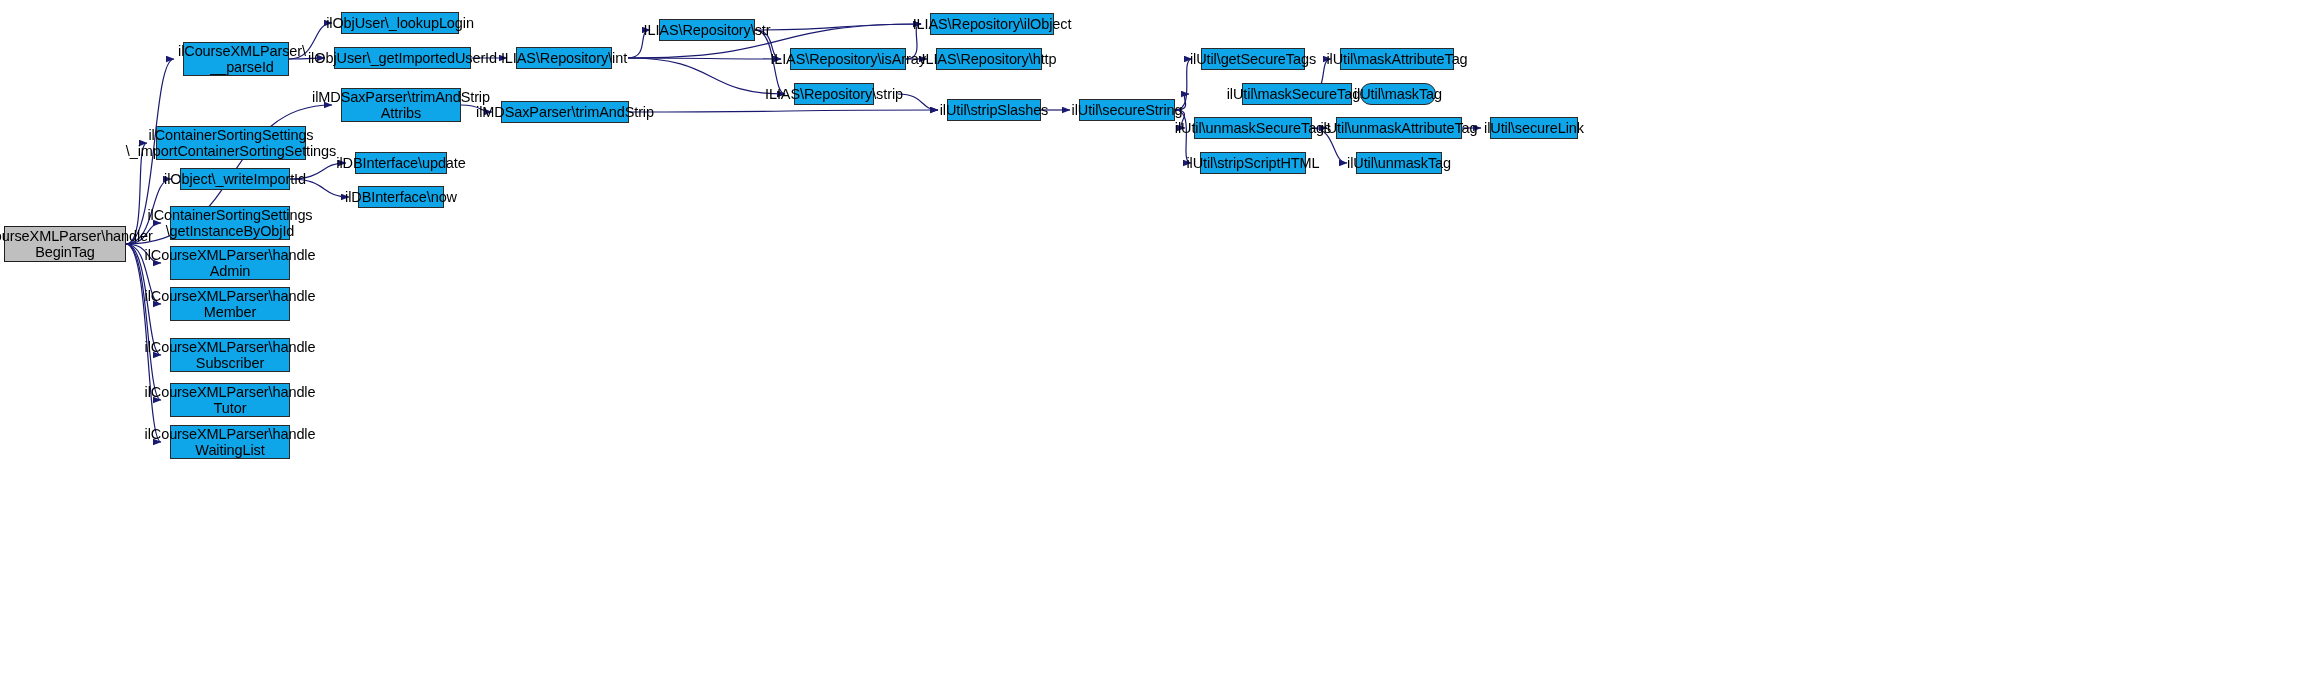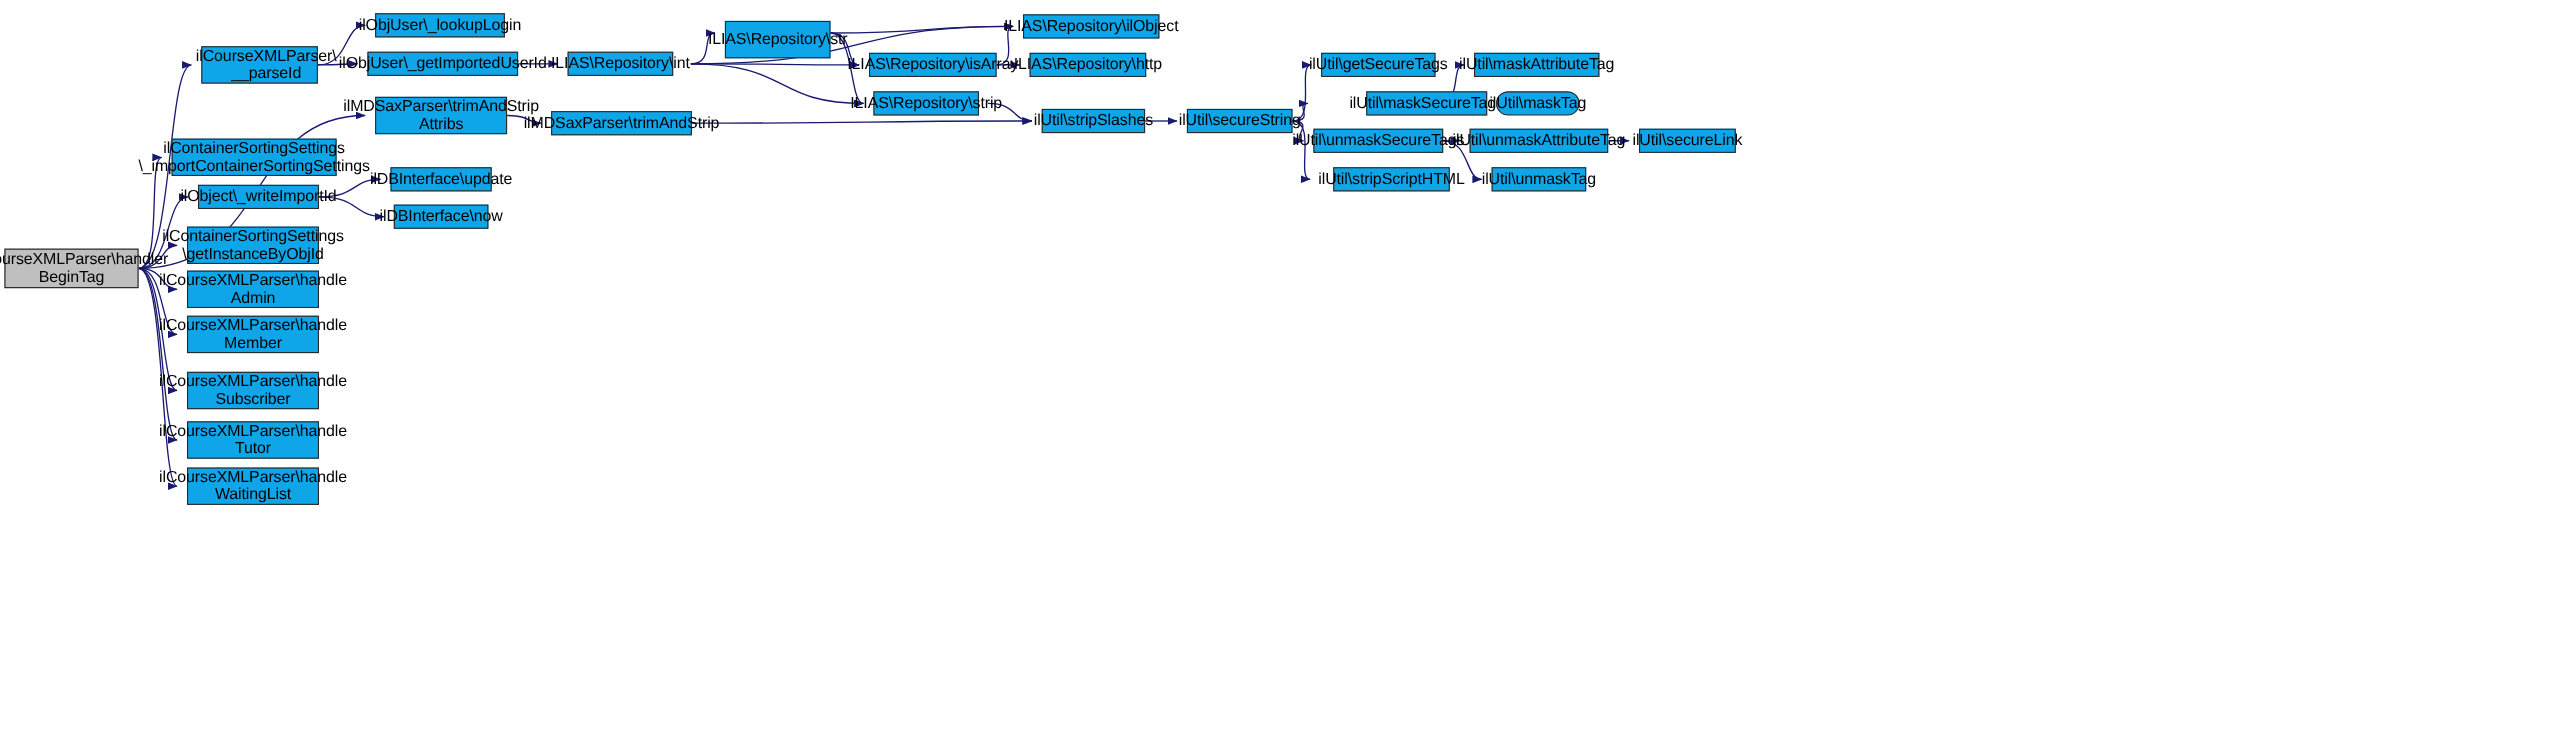--- a/index.html
+++ b/index.html
@@ -115,30 +115,30 @@
       <div class="node" style="left: 170px; top: 425px; width: 120px; height: 34px;">ilCourseXMLParser\handle
 WaitingList</div>
       <div class="node" style="left: 341px; top: 12px; width: 118px; height: 22px;">ilObjUser\_lookupLogin</div>
       <div class="node" style="left: 334px; top: 47px; width: 137px; height: 22px; text-align: center;">ilObjUser\_getImportedUserId</div>
       <div class="node" style="left: 341px; top: 88px; width: 120px; height: 34px;">ilMDSaxParser\trimAndStrip
 Attribs</div>
       <div class="node" style="left: 355px; top: 152px; width: 92px; height: 22px;">ilDBInterface\update</div>
       <div class="node" style="left: 358px; top: 186px; width: 86px; height: 22px;">ilDBInterface\now</div>
       <div class="node" style="left: 516px; top: 47px; width: 96px; height: 22px;">ILIAS\Repository\int</div>
       <div class="node" style="left: 501px; top: 101px; width: 128px; height: 22px;">ilMDSaxParser\trimAndStrip</div>
-      <div class="node" style="left: 659px; top: 19px; width: 96px; height: 34px;">ILIAS\Repository\str</div>
+      <div class="node" style="left: 659px; top: 19px; width: 96px; height: 22px;">ILIAS\Repository\str</div>
       <div class="node" style="left: 790px; top: 48px; width: 116px; height: 22px;">ILIAS\Repository\isArray</div>
-      <div class="node" style="left: 794px; top: 83px; width: 96px; height: 22px;">ILIAS\Repository\strip</div>
+      <div class="node" style="left: 794px; top: 83px; width: 80px; height: 22px;">ILIAS\Repository\strip</div>
       <div class="node" style="left: 930px; top: 13px; width: 124px; height: 22px;">ILIAS\Repository\ilObject</div>
       <div class="node" style="left: 936px; top: 48px; width: 106px; height: 22px;">ILIAS\Repository\http</div>
       <div class="node" style="left: 947px; top: 99px; width: 94px; height: 22px;">ilUtil\stripSlashes</div>
       <div class="node" style="left: 1079px; top: 99px; width: 96px; height: 22px;">ilUtil\secureString</div>
       <div class="node" style="left: 1201px; top: 48px; width: 104px; height: 22px;">ilUtil\getSecureTags</div>
       <div class="node" style="left: 1198px; top: 83px; width: 110px; height: 22px; margin-left: 44px;">ilUtil\maskSecureTags</div>
       <div class="node" style="left: 1194px; top: 117px; width: 118px; height: 22px;">ilUtil\unmaskSecureTags</div>
-      <div class="node" style="left: 1200px; top: 152px; width: 106px; height: 22px; margin-left: 12px;">ilUtil\stripScriptHTML</div>
+      <div class="node" style="left: 1200px; top: 152px; width: 106px; height: 22px;">ilUtil\stripScriptHTML</div>
       <div class="node" style="left: 1340px; top: 48px; width: 114px; height: 22px;">ilUtil\maskAttributeTag</div>
       <div class="node" style="left: 1360px; top: 83px; width: 76px; height: 22px; border-radius: 11px;">ilUtil\maskTag</div>
       <div class="node" style="left: 1336px; top: 117px; width: 126px; height: 22px;">ilUtil\unmaskAttributeTag</div>
       <div class="node" style="left: 1356px; top: 152px; width: 86px; height: 22px;">ilUtil\unmaskTag</div>
       <div class="node" style="left: 1490px; top: 117px; width: 88px; height: 22px;">ilUtil\secureLink</div>
     </div>
 </div>
 
 </body></html>

